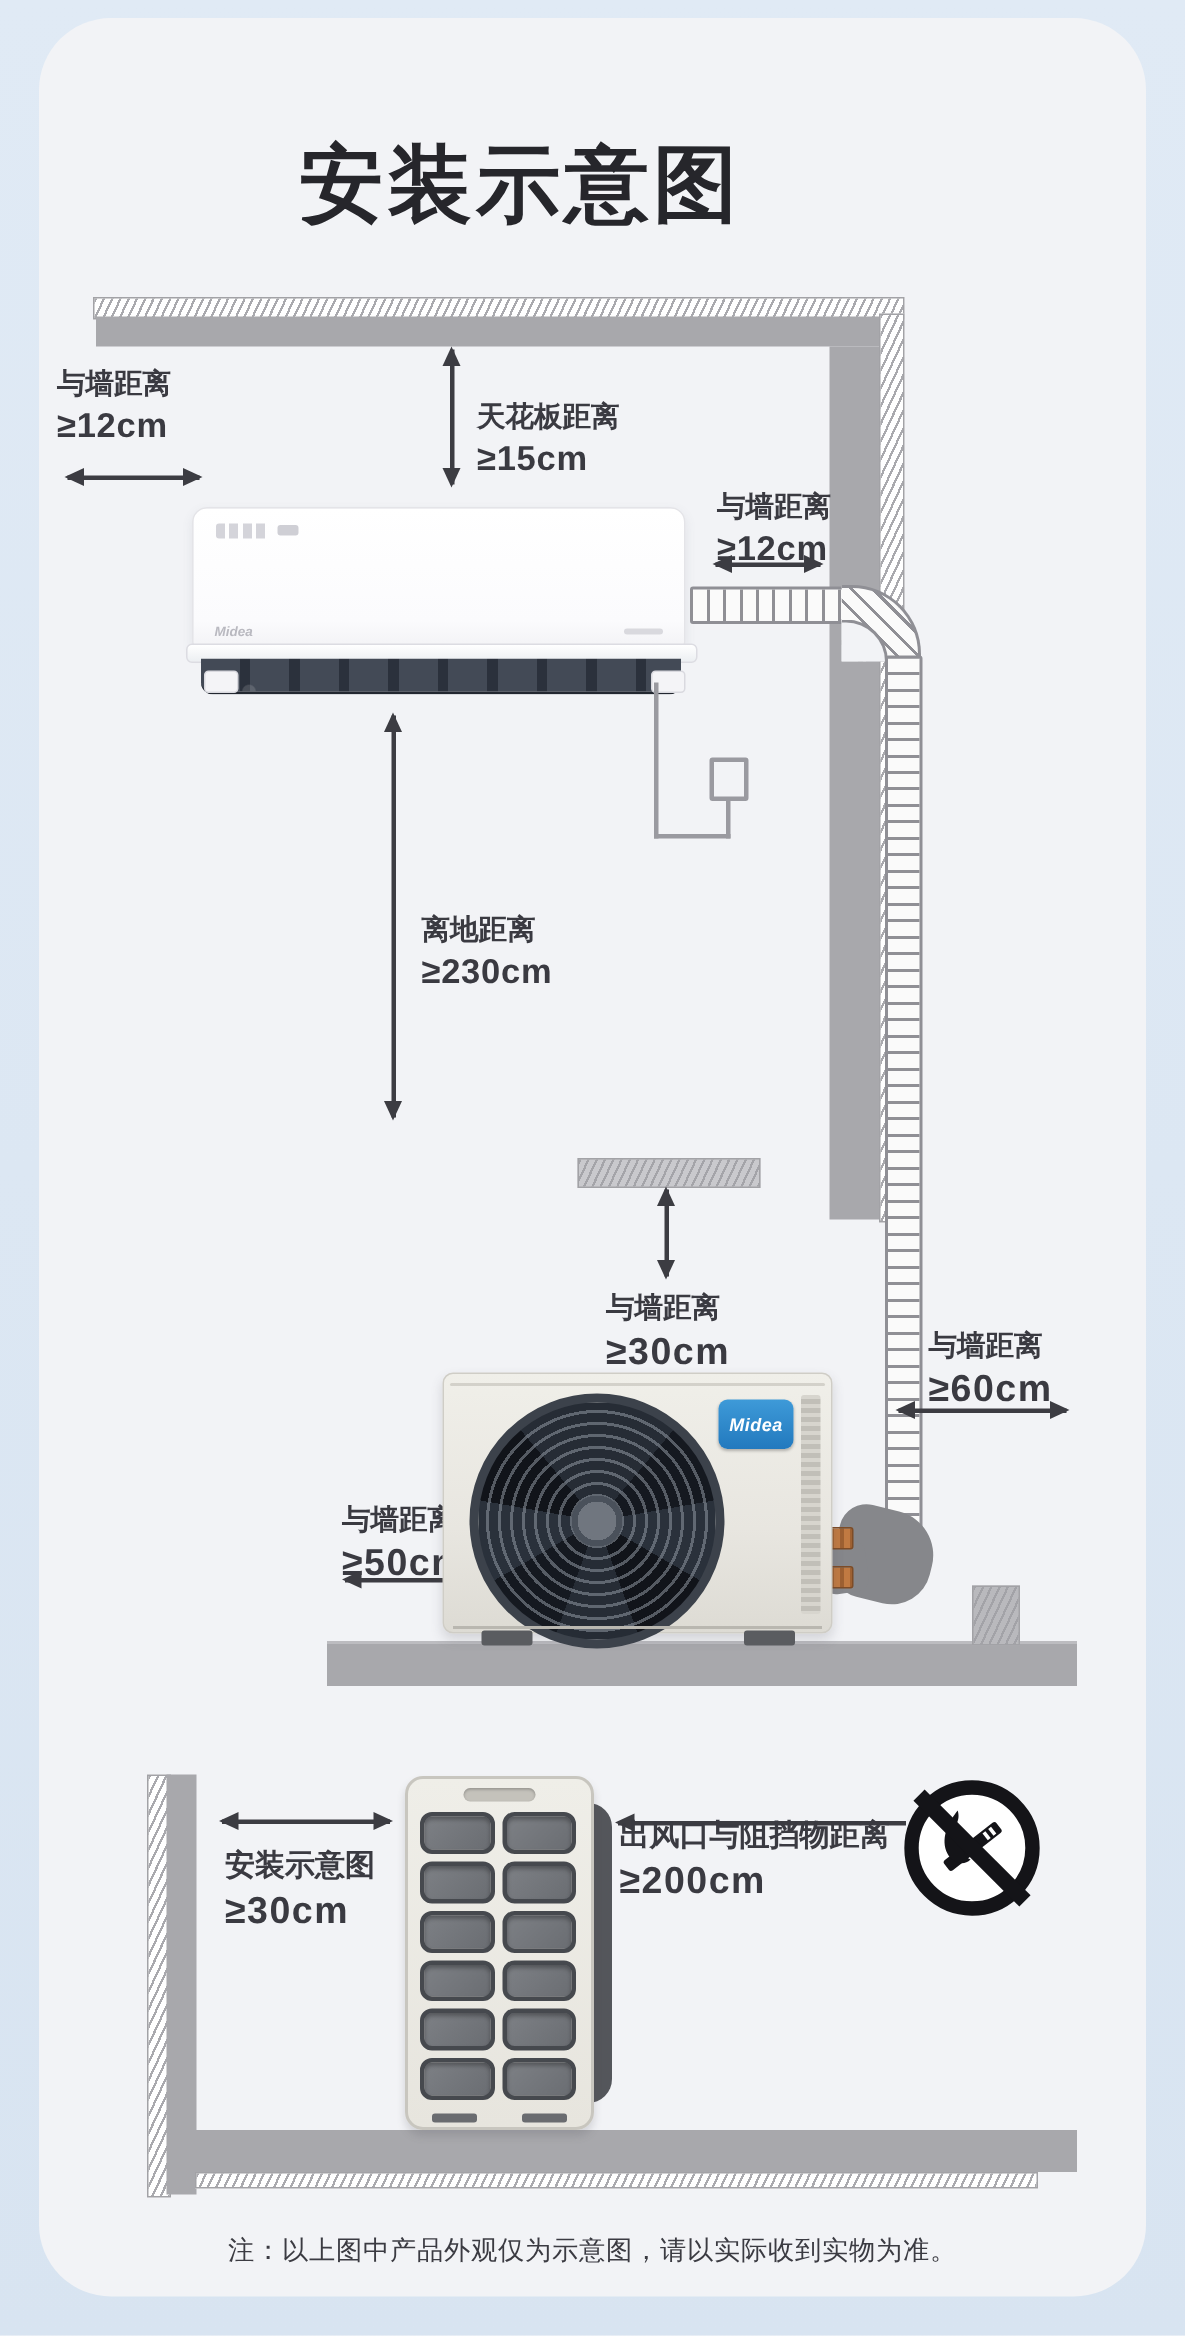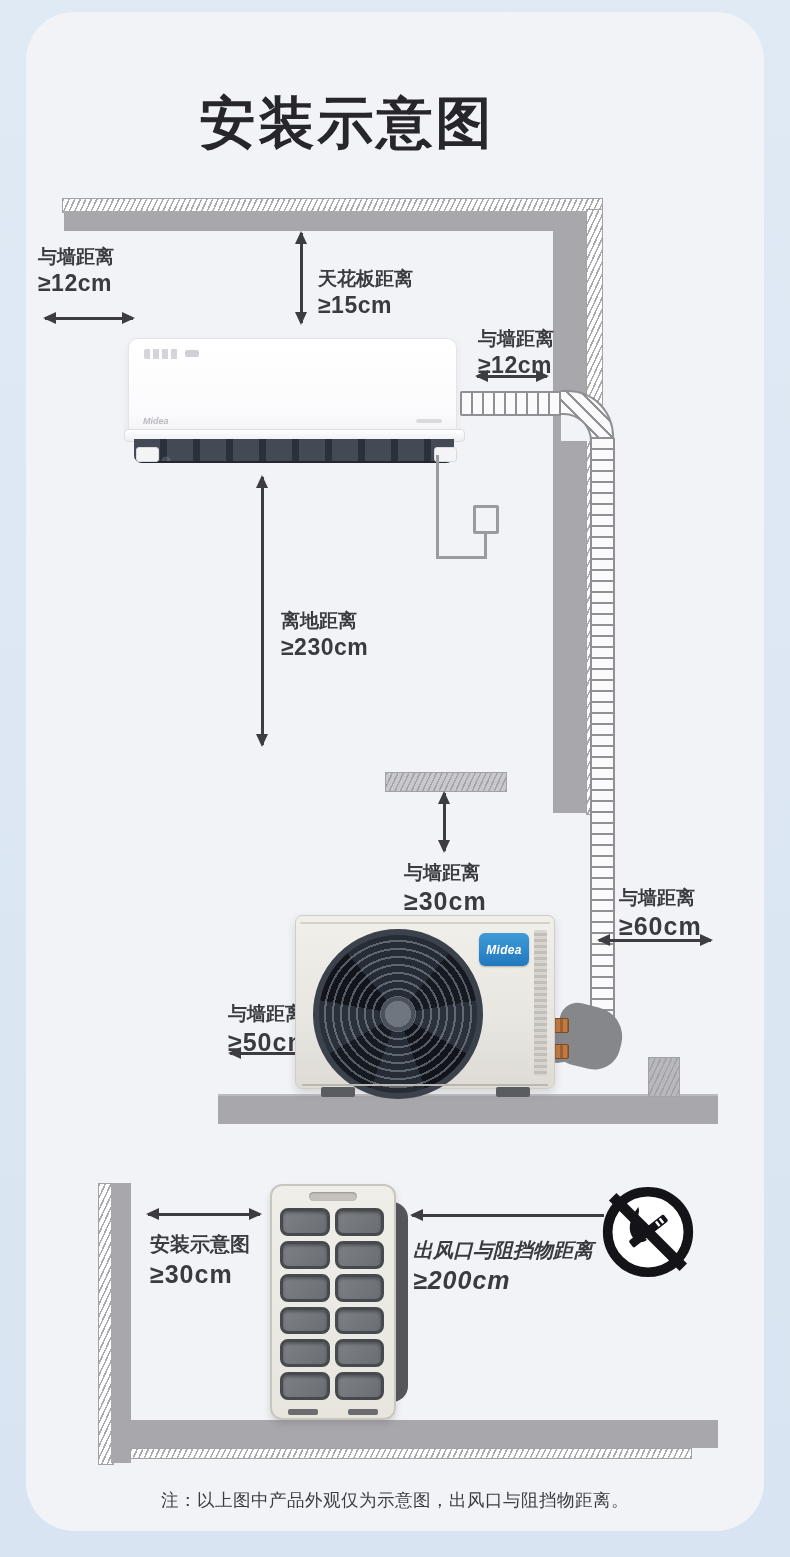--- a/index.html
+++ b/index.html
@@ -241,30 +241,30 @@
       <div class="tv-cell"></div>
       <div class="tv-cell"></div>
       <div class="tv-cell"></div>
       <div class="tv-cell"></div>
     </div>
     <div class="tv-footmark" style="left:16px; bottom:3px; width:30px;"></div>
     <div class="tv-footmark" style="right:16px; bottom:3px; width:30px;"></div>
   </div>
 
   <div class="ah single" style="left:412px; top:1214px; width:192px;"></div>
-  <div class="lbl" style="left:413px; top:1238px;font-style:italic;">
+  <div class="lbl" style="left:413px; top:1212px;">
     <span style="font-size:20px;">出风口与阻挡物距离</span><br>
     <span class="big">≥200cm</span>
   </div>
 
   <svg class="abs" style="left:600px; top:1184px;" width="96" height="96" viewBox="0 0 100 100">
     <circle cx="50" cy="50" r="42" fill="#ffffff" stroke="#141418" stroke-width="10"></circle>
     <g transform="rotate(-38 50 50)">
       <rect x="28" y="45" width="46" height="9" rx="2" fill="#141418"></rect>
       <rect x="62" y="46.5" width="2.5" height="6" fill="#ffffff"></rect>
       <rect x="67" y="46.5" width="2.5" height="6" fill="#ffffff"></rect>
     </g>
     <path d="M40 24 C33 33 28 44 33 54 C36 60 44 63 49 58 C44 56 43 51 46 47 C40 47 36 41 39 34 C41 30 41 27 40 24 Z" fill="#141418"></path>
     <rect x="44.5" y="-2" width="11" height="104" fill="#141418" transform="rotate(-45 50 50)"></rect>
   </svg>
 
-  <div class="footnote">注：以上图中产品外观仅为示意图，出风口与阻挡物距离。</div>
+  <div class="footnote">注：以上图中产品外观仅为示意图，请以实际收到实物为准。</div>
 </div>
 
 </body></html>

